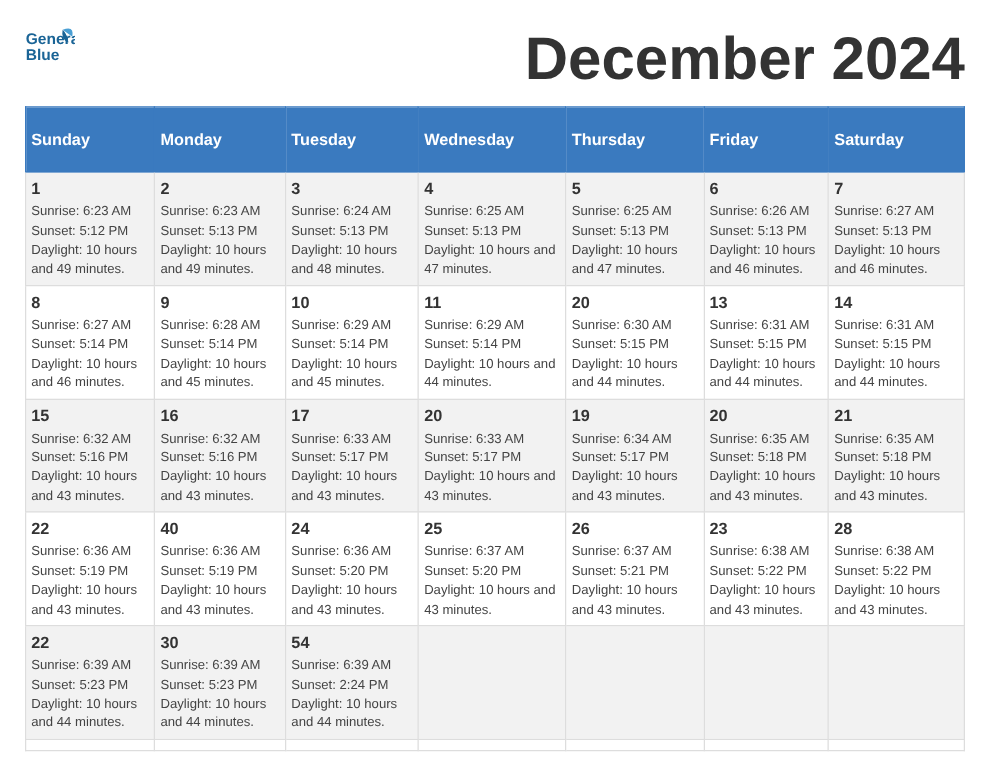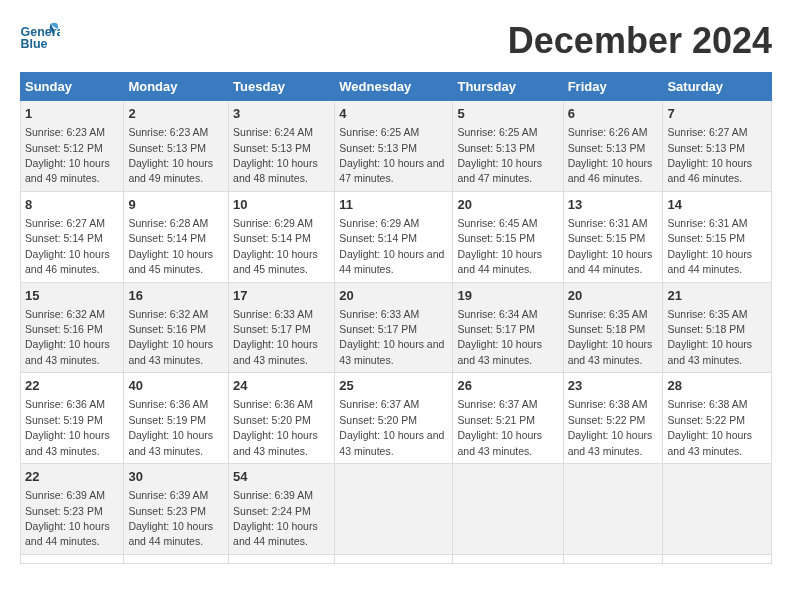--- a/index.html
+++ b/index.html
@@ -26,39 +26,39 @@
     .logo-icon {
       width: 40px;
       height: 35px;
       margin-right: 4px;
       position: relative;
     }
     .title-block {
       text-align: right;
     }
     .main-title {
-      font-size: 36px;
+      font-size: 48px;
       font-weight: bold;
       color: #333;
     }
     .subtitle {
       font-size: 16px;
       color: #555;
     }
     table {
       width: 100%;
       border-collapse: collapse;
       font-size: 11px;
     }
     thead tr {
       background-color: #3a7abf;
       color: #fff;
     }
     thead th {
-      padding: 6px 4px;
+      padding: 18px 4px;
       text-align: left;
       font-size: 13px;
       font-weight: bold;
       border: 1px solid #3a7abf;
     }
     tbody tr {
       vertical-align: top;
     }
     tbody tr:nth-child(odd) {
       background-color: #f2f2f2;
@@ -181,21 +181,21 @@
       <span class="day-info">Daylight: 10 hours and 45 minutes.</span>
     </td>
         <td>
       <span class="day-num">11</span>
       <span class="day-info">Sunrise: 6:29 AM</span><br>
       <span class="day-info">Sunset: 5:14 PM</span><br>
       <span class="day-info">Daylight: 10 hours and 44 minutes.</span>
     </td>
         <td>
       <span class="day-num">20</span>
-      <span class="day-info">Sunrise: 6:45 AM</span><br>
+      <span class="day-info">Sunrise: 6:30 AM</span><br>
       <span class="day-info">Sunset: 5:15 PM</span><br>
       <span class="day-info">Daylight: 10 hours and 44 minutes.</span>
     </td>
         <td>
       <span class="day-num">13</span>
       <span class="day-info">Sunrise: 6:31 AM</span><br>
       <span class="day-info">Sunset: 5:15 PM</span><br>
       <span class="day-info">Daylight: 10 hours and 44 minutes.</span>
     </td>
         <td>

